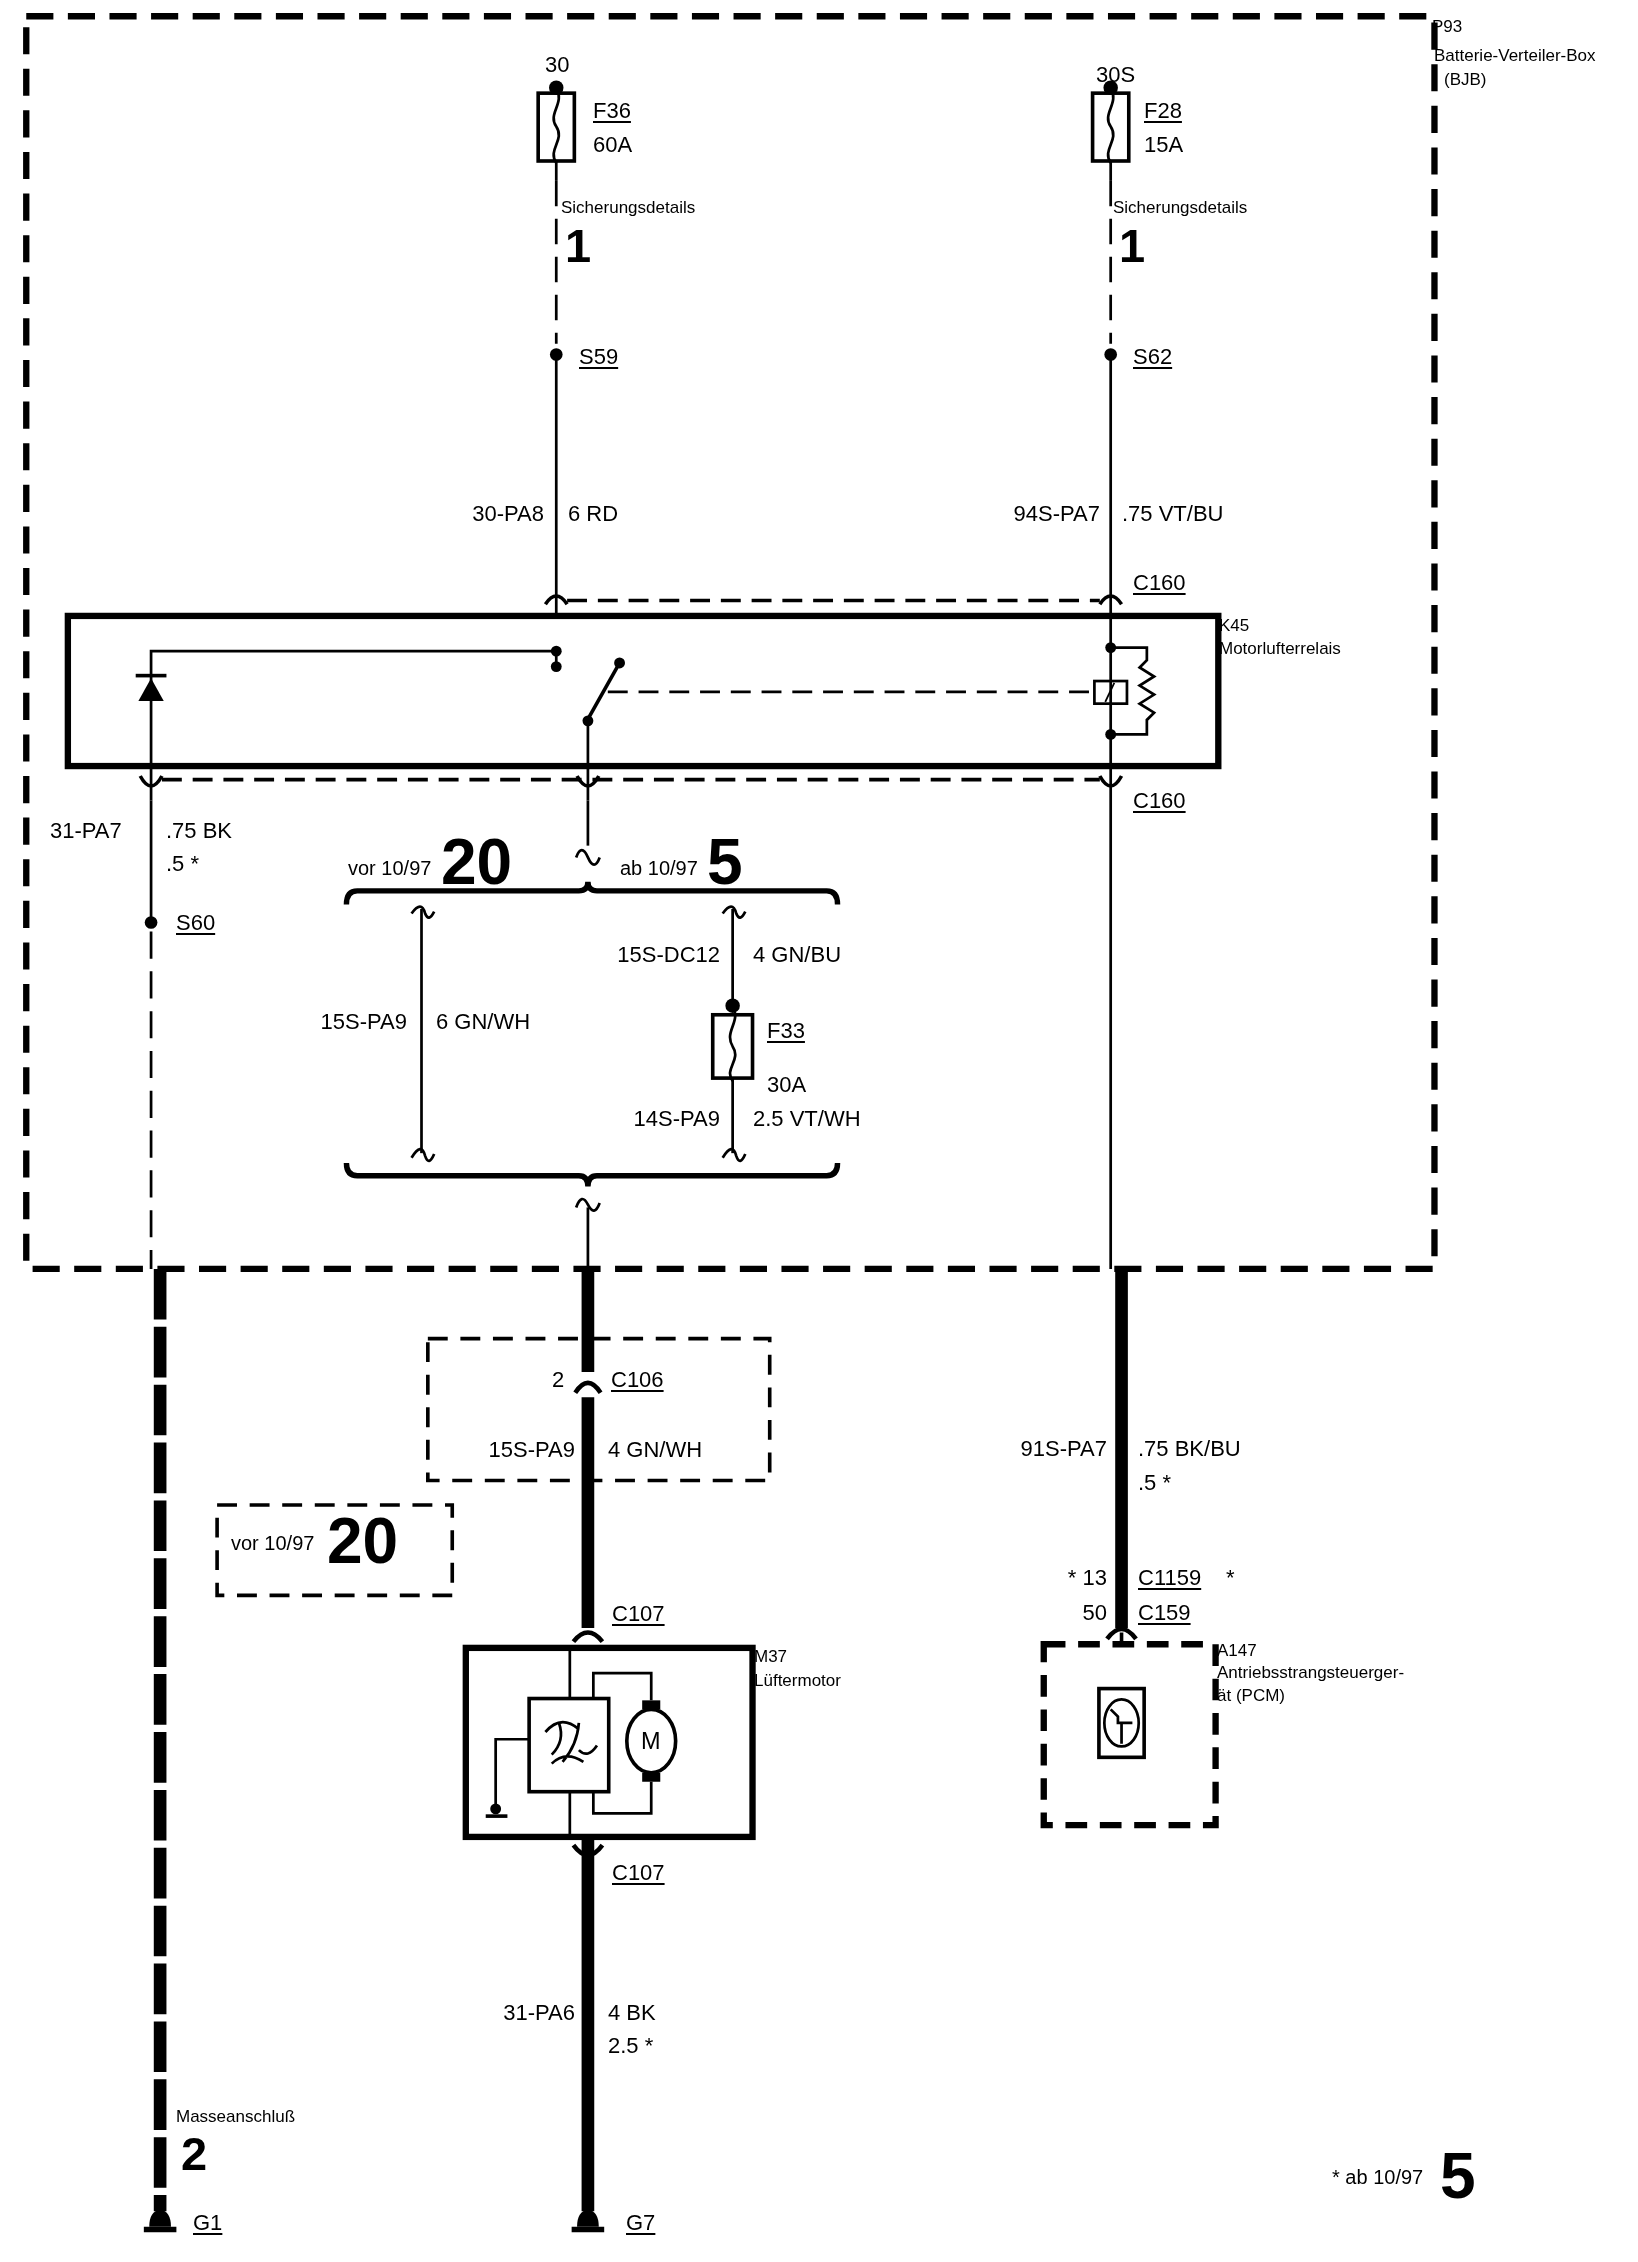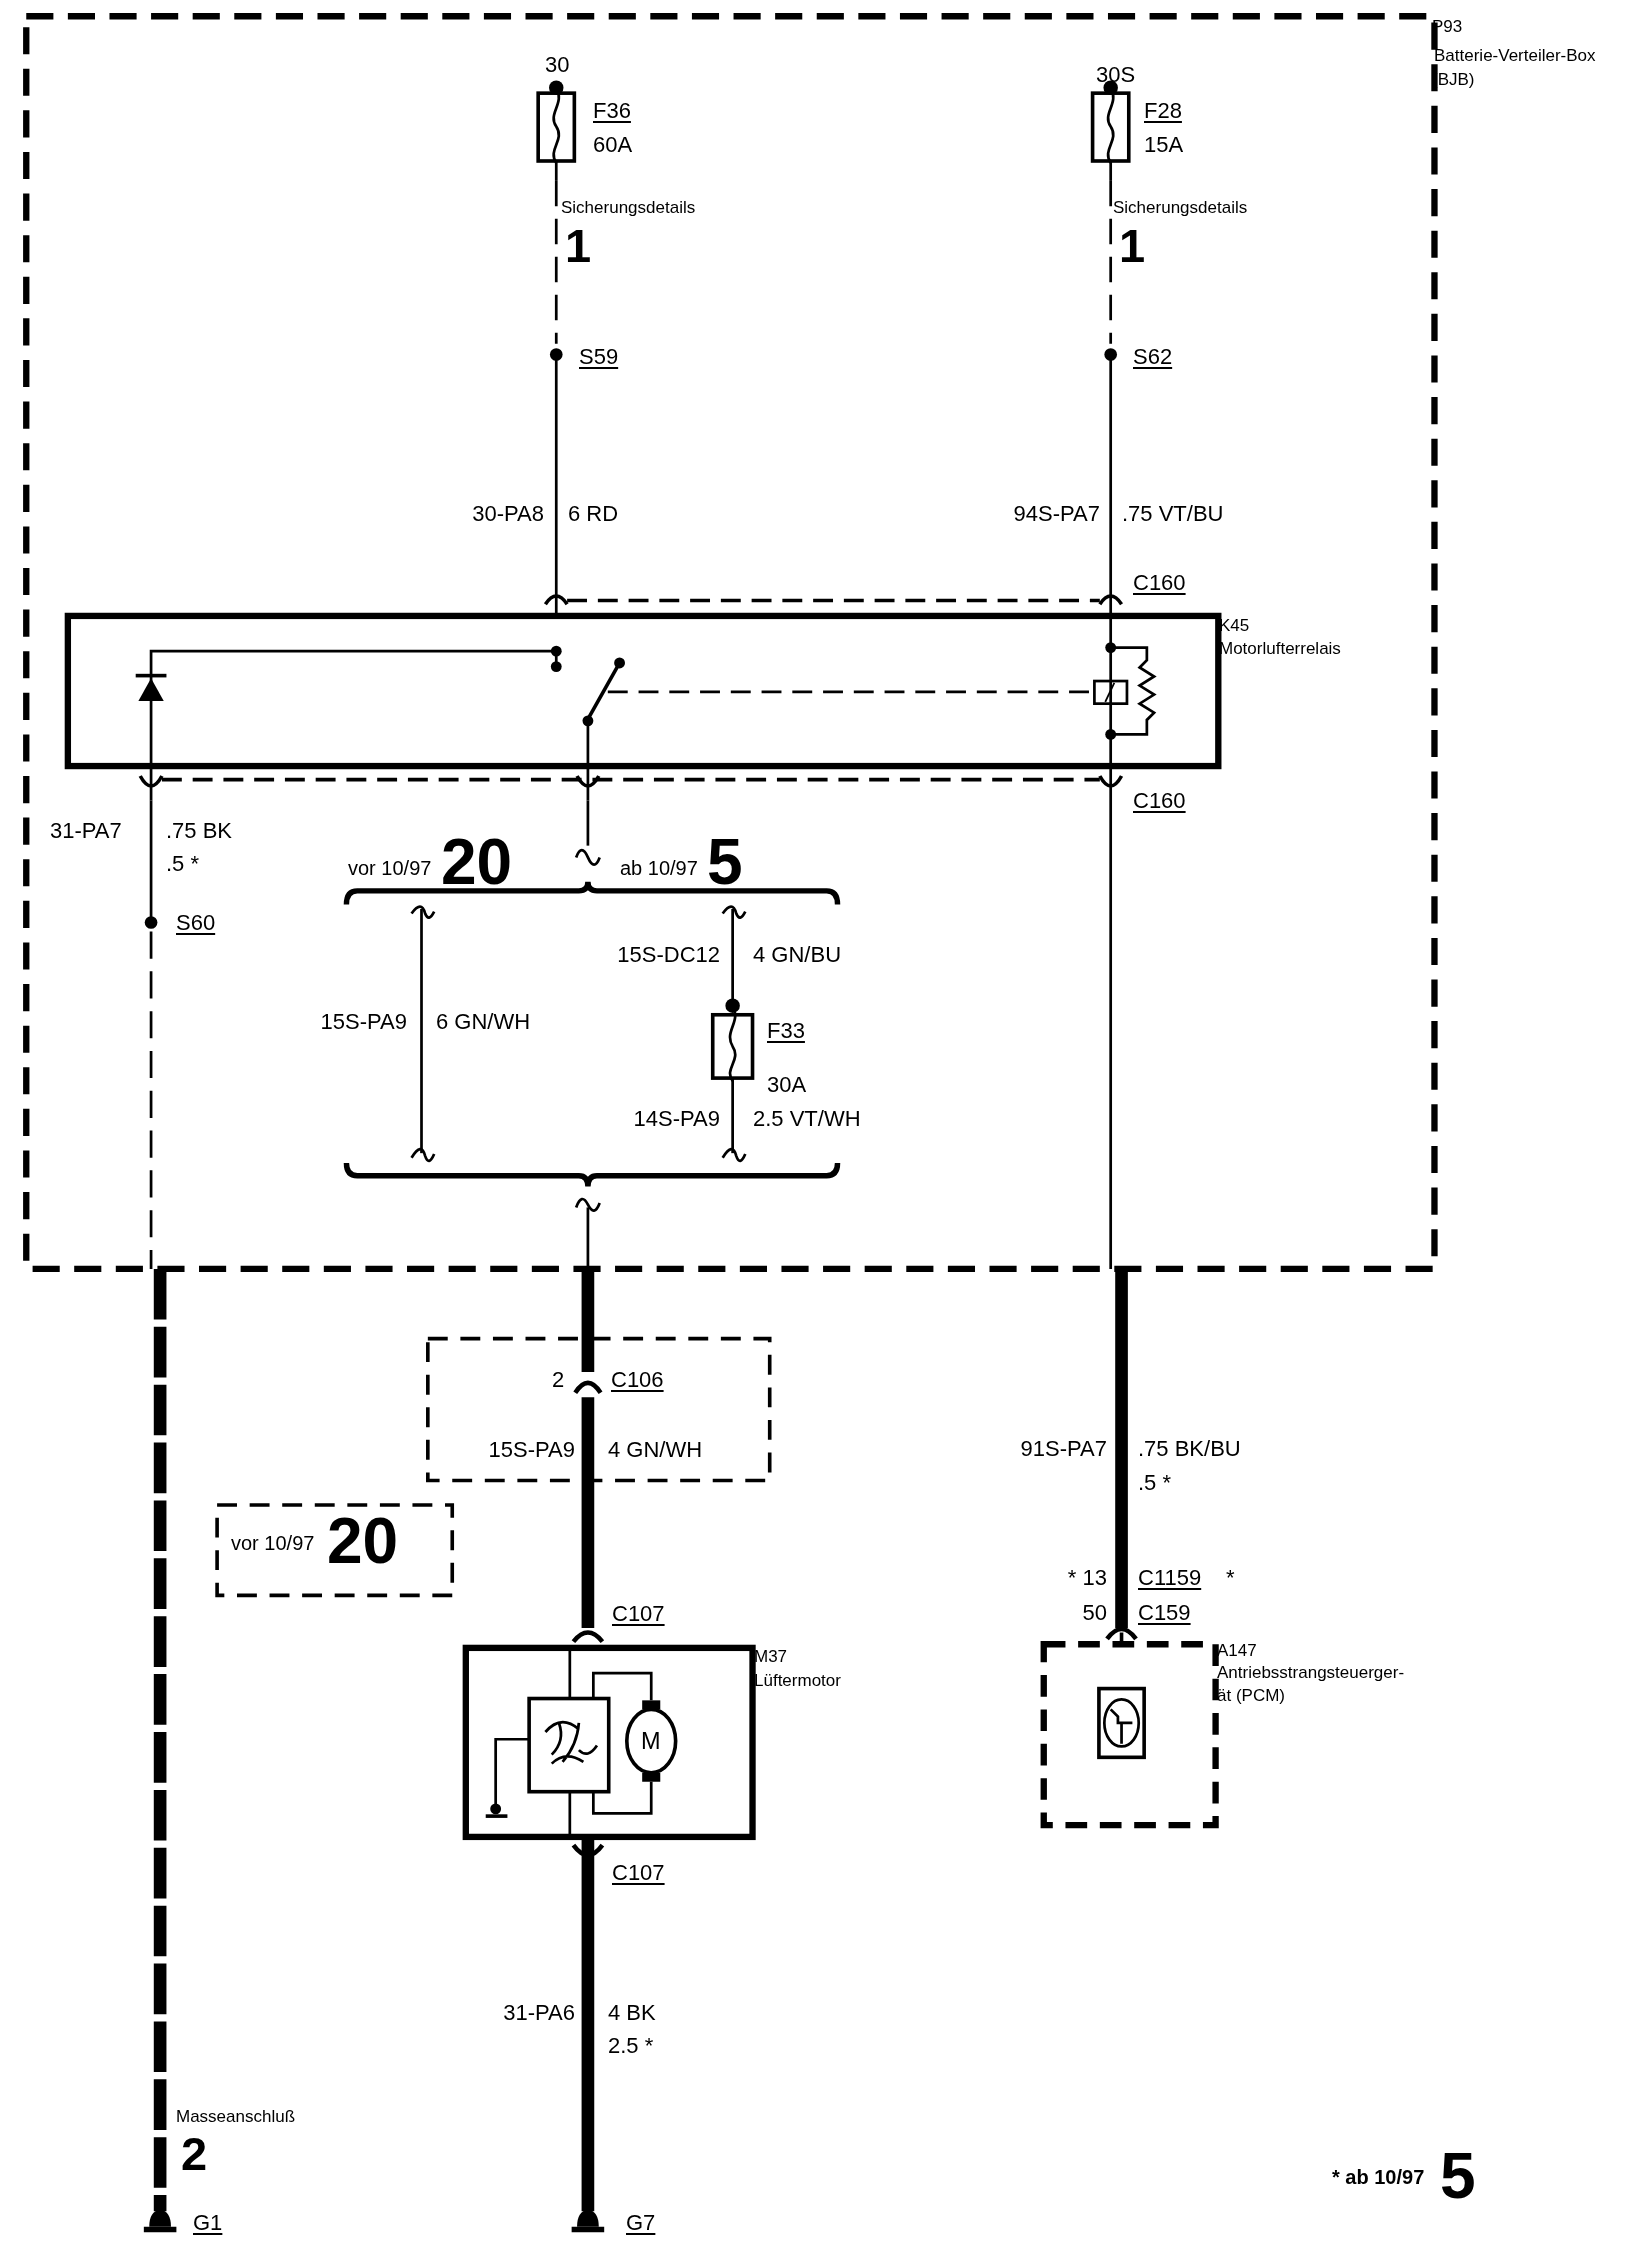--- a/index.html
+++ b/index.html
@@ -126,21 +126,21 @@
     <line x1="1240" y1="1805" x2="1240" y2="1818" stroke-width="4"></line>
     <rect x="1154" y="1818" width="190" height="200" stroke-width="7" stroke-dasharray="24,14"></rect>
     <rect x="1215" y="1867" width="50" height="76" stroke-width="4"></rect>
     <ellipse cx="1240" cy="1905" rx="19" ry="26" stroke-width="3"></ellipse>
     <path d="M1228 1890 L1236 1898 L1236 1905 L1252 1905 M1240 1905 L1240 1928" stroke-width="3"></path>
   </g>
 </svg>
 
 <div class="lbl sm" style="left:1432px;top:18px;text-align:right;">P93</div>
 <div class="lbl sm" style="left:1434px;top:47px;">Batterie-Verteiler-Box</div>
-<div class="lbl sm" style="left:1432px;top:71px;">(BJB)</div>
+<div class="lbl sm" style="left:1432px;top:71px;padding-left:12px;">(BJB)</div>
 
 <div class="lbl" style="left:545px;top:54px;">30</div>
 <div class="lbl u" style="left:593px;top:100px;">F36</div>
 <div class="lbl" style="left:593px;top:134px;">60A</div>
 <div class="lbl sm" style="left:561px;top:199px;">Sicherungsdetails</div>
 <div class="lbl bigref" style="left:565px;top:222px;">1</div>
 <div class="lbl u" style="left:579px;top:346px;">S59</div>
 <div class="lbl r" style="left:434px;top:503px;width:110px;">30-PA8</div>
 <div class="lbl" style="left:568px;top:503px;">6 RD</div>
 
@@ -203,15 +203,15 @@
 <div class="lbl r" style="left:995px;top:1602px;width:112px;">50</div>
 <div class="lbl u" style="left:1138px;top:1602px;">C159</div>
 <div class="lbl sm" style="left:1217px;top:1642px;">A147</div>
 <div class="lbl sm" style="left:1217px;top:1664px;">Antriebsstrangsteuerger-</div>
 <div class="lbl sm" style="left:1217px;top:1687px;">ät (PCM)</div>
 
 <div class="lbl sm" style="left:176px;top:2108px;">Masseanschluß</div>
 <div class="lbl bigref" style="left:181px;top:2130px;">2</div>
 <div class="lbl u" style="left:193px;top:2212px;">G1</div>
 
-<div class="lbl xs" style="left:1332px;top:2167px;font-weight:bold;">* ab 10/97</div>
+<div class="lbl xs" style="left:1332px;top:2167px;">* ab 10/97</div>
 <div class="lbl big" style="left:1440px;top:2144px;">5</div>
 
 
 </body></html>

